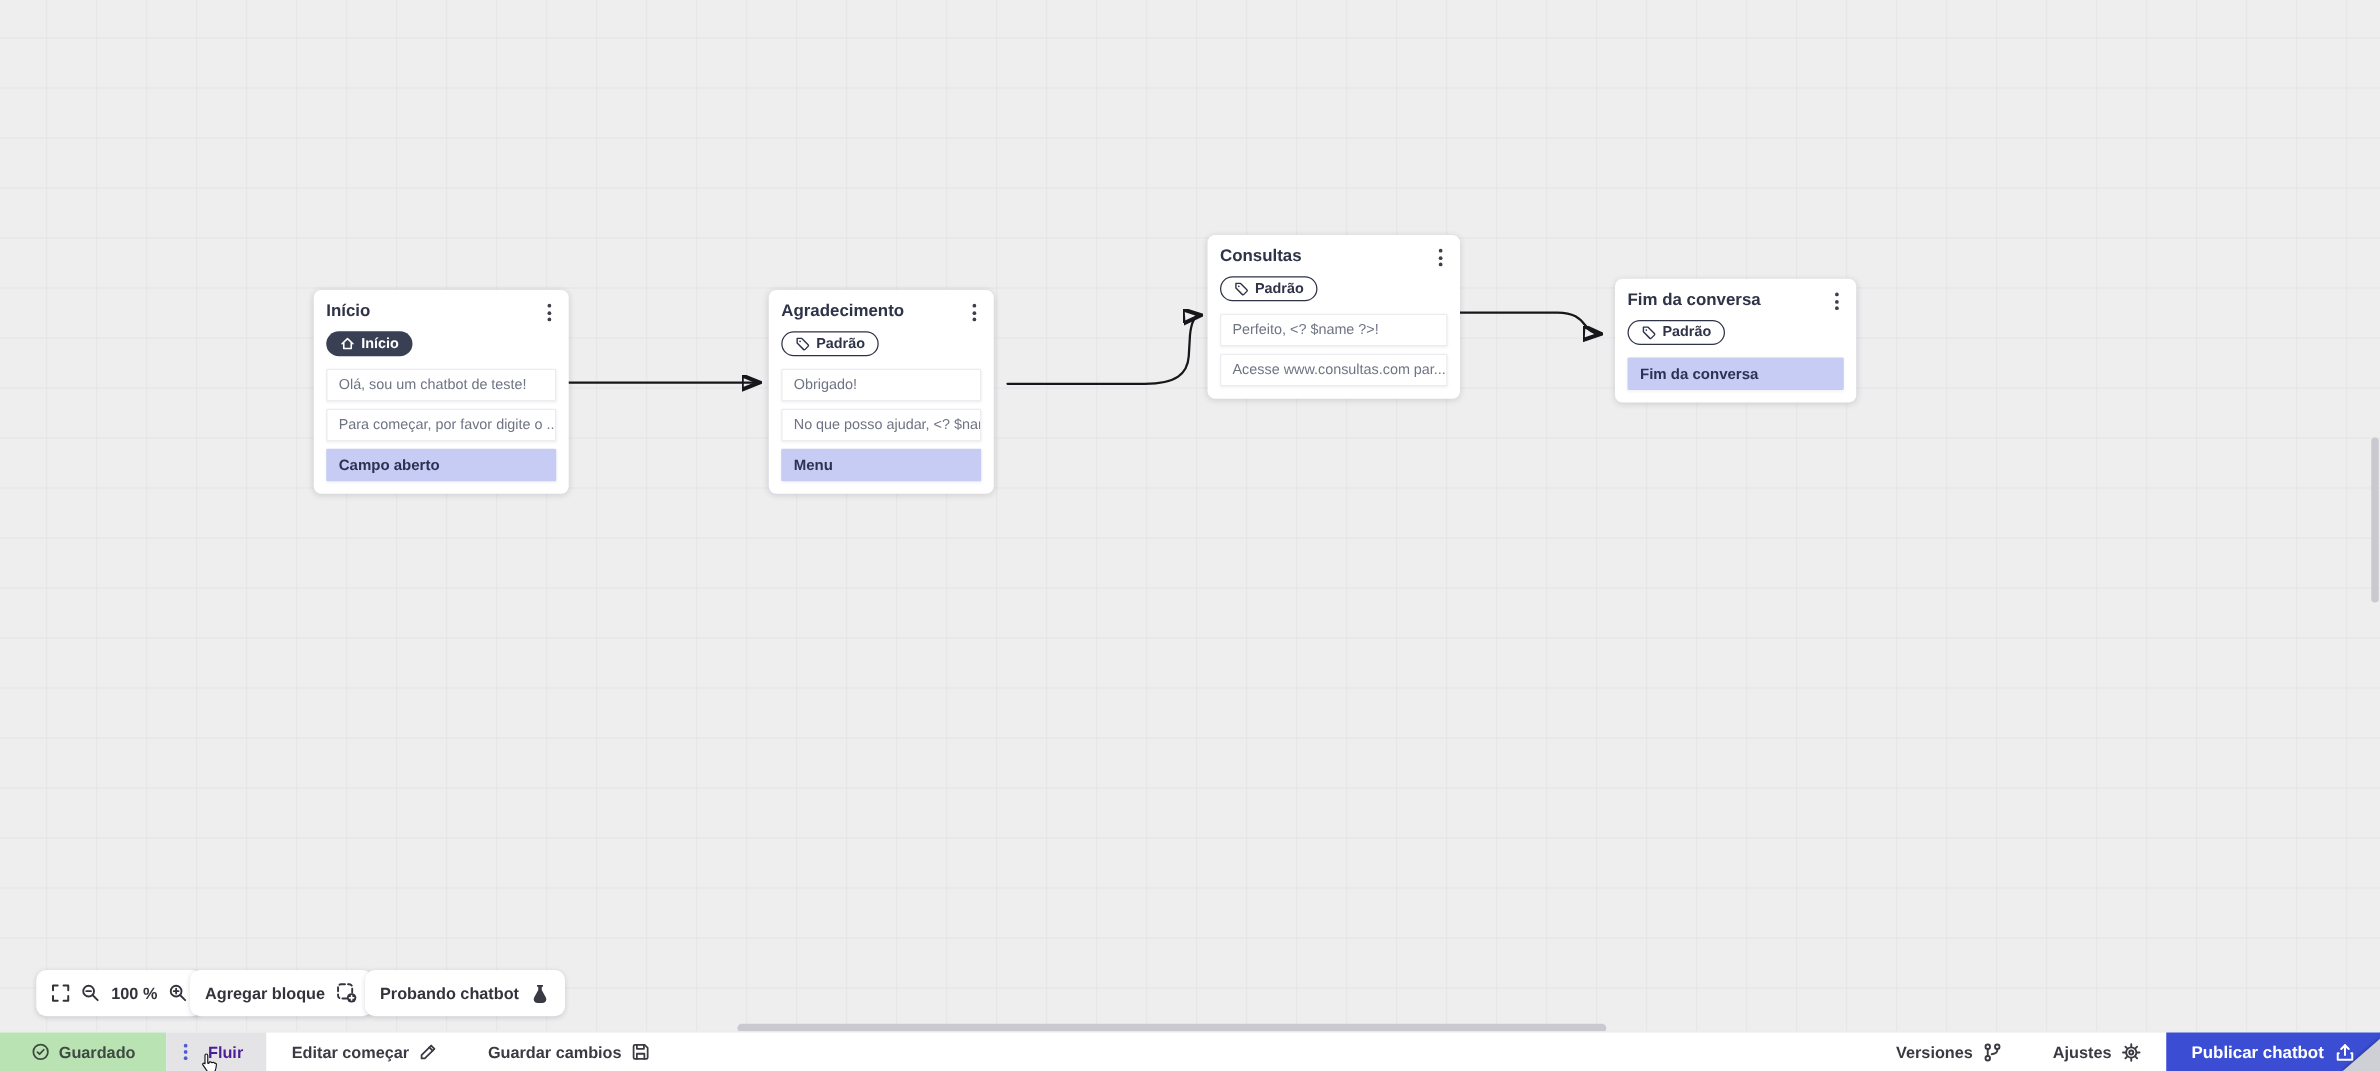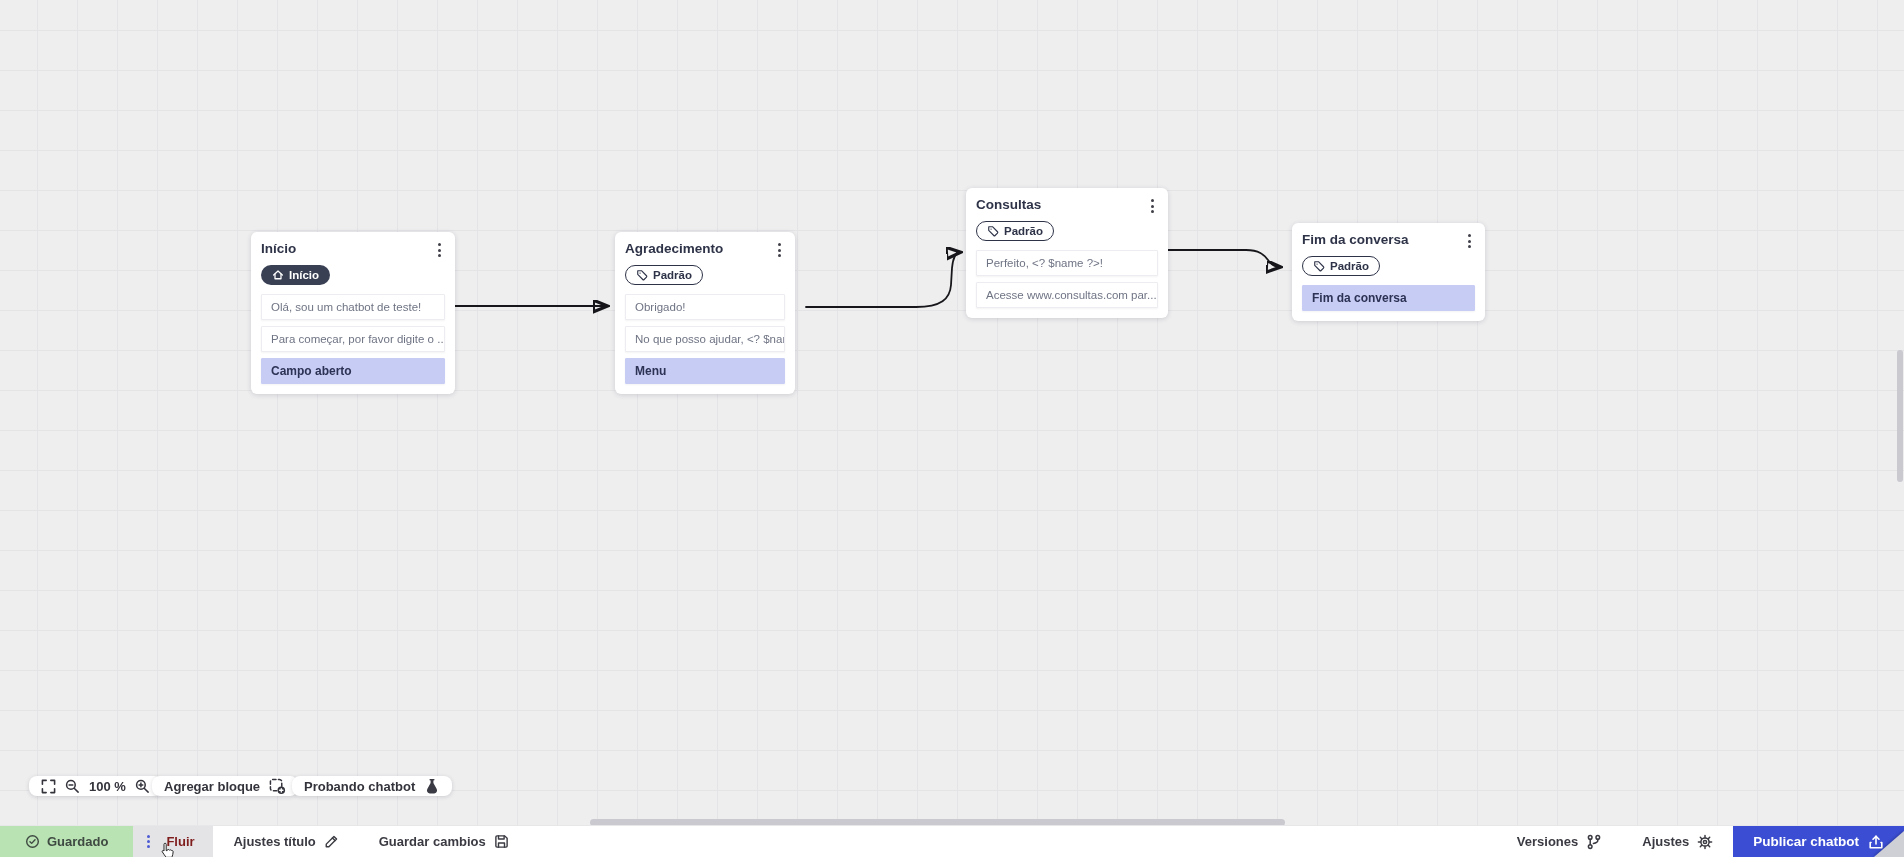--- a/index.html
+++ b/index.html
@@ -50,21 +50,21 @@
     background:#c6ccf4;border-color:#c6ccf4;color:#2c3254;
     font-weight:700;font-size:12px;
   }
   #node-inicio{left:251px;top:232px;width:204px;}
   #node-agradecimento{left:615px;top:232px;width:180px;}
   #node-consultas{left:966px;top:188px;width:202px;}
   #node-fim{left:1292px;top:223px;width:193px;}
 
   
   .tool-card{
-    position:absolute;top:776px;height:20px;background:#fff;border-radius:8px;
+    position:absolute;top:776px;height:37px;background:#fff;border-radius:8px;
     box-shadow:0 1px 4px rgba(30,30,50,.16);
     display:flex;align-items:center;gap:9px;padding:0 12px;box-sizing:border-box;
     font-size:13px;font-weight:700;color:#33333c;cursor:pointer;
   }
   #zoom-card{left:29px;}
   #add-block-card{left:152px;}
   #test-card{left:292px;}
   .icon-btn{display:flex;align-items:center;cursor:pointer;}
 
   
@@ -76,21 +76,21 @@
     position:absolute;left:0;bottom:0;width:1904px;height:32px;background:#fff;
     border-top:1px solid #e7e7ea;display:flex;align-items:stretch;
     font-size:13px;color:#3a3a42;box-sizing:border-box;
   }
   .saved-chip{
     display:flex;align-items:center;gap:7px;padding:0 25px;
     background:#b9e3b3;color:#3f4a42;font-weight:600;
   }
   .flow-tab{
     display:flex;align-items:center;gap:16px;padding:0 14px;width:80px;
-    background:#e4e4e7;color:#7f1d1d;font-weight:600;cursor:pointer;box-sizing:border-box;
+    background:#e4e4e7;color:#4c1d95;font-weight:600;cursor:pointer;box-sizing:border-box;
   }
   .drag-dots{display:flex;flex-direction:column;gap:2.2px;}
   .drag-dots i{width:3px;height:3px;border-radius:50%;background:#4d5bd4;display:block;}
   .bar-btn{
     display:flex;align-items:center;gap:8px;padding:0 20px;
     font-weight:600;color:#3a3a42;cursor:pointer;background:transparent;border:none;
     font-size:13px;font-family:inherit;
   }
   .right-group{margin-left:auto;display:flex;align-items:stretch;}
   .publish-btn{
@@ -270,21 +270,21 @@
   <div class="flow-tab">
     <span class="drag-dots">
         <i></i>
         <i></i>
         <i></i>
       </span>
     <span>Fluir</span>
   </div>
 
   <button class="bar-btn">
-    <span>Ajustes título</span>
+    <span>Editar começar</span>
     <svg class="ic" width="15" height="15" viewBox="0 0 16 16" fill="none" stroke="#3a3a42" stroke-width="1.5" stroke-linecap="round" stroke-linejoin="round">
       <path d="M10.6 2.6l2.8 2.8L5.2 13.6H2.4v-2.8z"></path>
         <path d="M9 4.2l2.8 2.8"></path>
     </svg>
   </button>
 
   <button class="bar-btn">
     <span>Guardar cambios</span>
     <svg class="ic" width="15" height="15" viewBox="0 0 16 16" fill="none" stroke="#3a3a42" stroke-width="1.5" stroke-linecap="round" stroke-linejoin="round">
       <path d="M2 3.2C2 2.5 2.5 2 3.2 2h8.2L14 4.6v8.2c0 .7-.5 1.2-1.2 1.2H3.2c-.7 0-1.2-.5-1.2-1.2z"></path>

